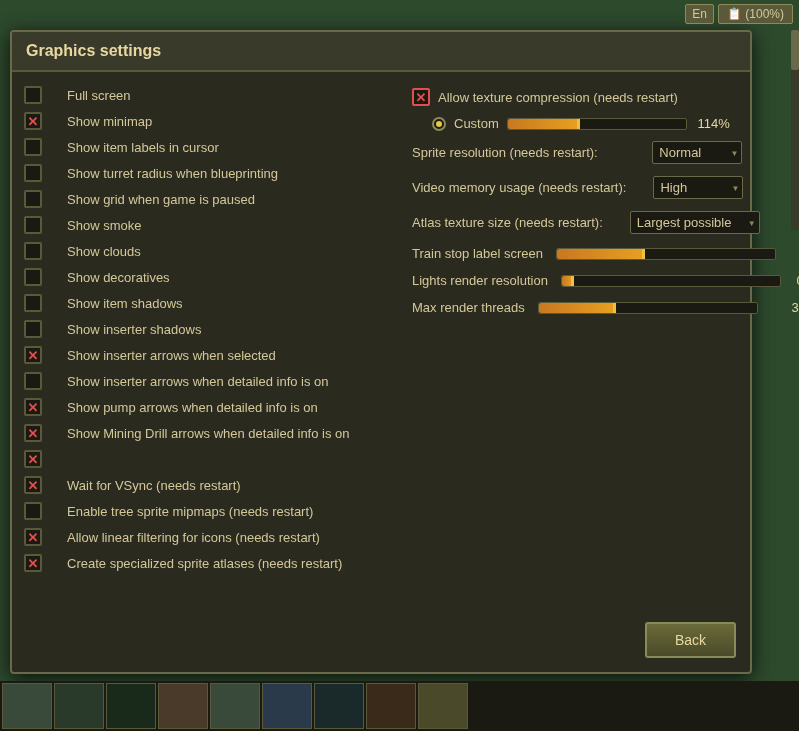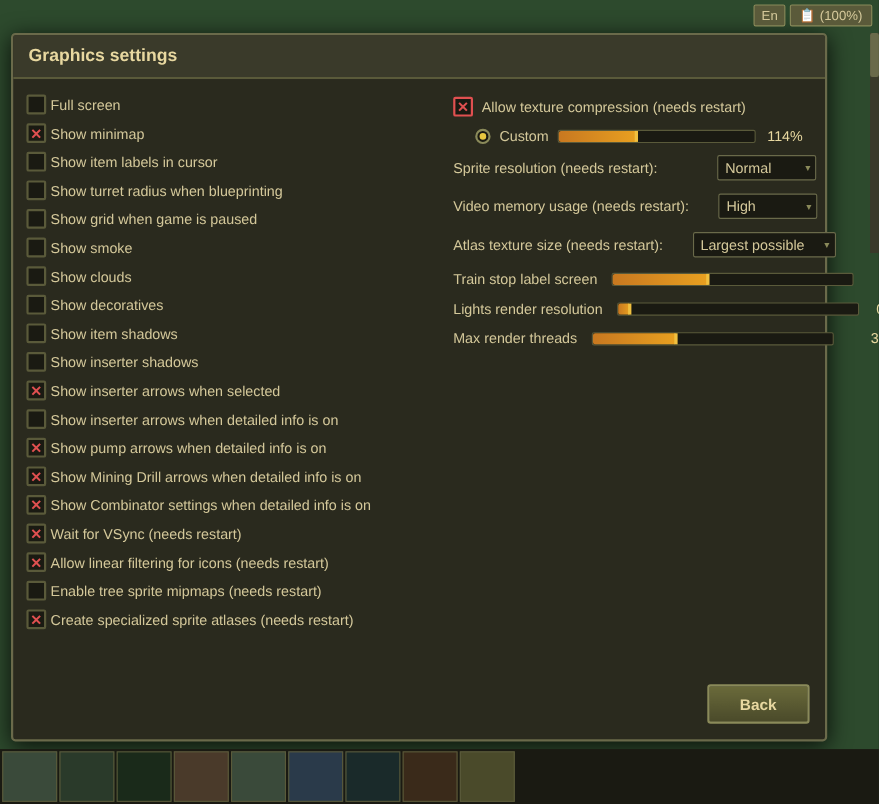--- a/index.html
+++ b/index.html
@@ -82,21 +82,21 @@
 
     
     .left-panel {
       width: 360px;
       flex-shrink: 0;
     }
 
     .checkbox-row {
       display: flex;
       align-items: center;
-      gap: 4px;
+      gap: 25px;
       padding: 4px 2px;
       cursor: pointer;
     }
 
     .cb-box {
       width: 18px;
       height: 18px;
       background: #1a1a12;
       border: 2px solid #5a5a3a;
       border-radius: 2px;
@@ -306,21 +306,21 @@
       position: absolute;
       bottom: 14px;
       right: 14px;
       background: linear-gradient(180deg, #6a6a3a, #4a4a2a);
       border: 2px solid #8a8a5a;
       color: #e8d8a0;
       padding: 8px 28px;
       font-size: 14px;
       cursor: pointer;
       border-radius: 3px;
-      font-weight: bold;
+      font-weight: normal;
     }
 
     
     .thumbnails-bar {
       position: absolute;
       bottom: 0;
       left: 0;
       right: 0;
       height: 50px;
       background: #1a1a12;
@@ -453,33 +453,32 @@
         <div class="checkbox-row">
           <div class="cb-box checked"></div>
           <span class="cb-label">Show pump arrows when detailed info is on</span>
         </div>
         <div class="checkbox-row">
           <div class="cb-box checked"></div>
           <span class="cb-label">Show Mining Drill arrows when detailed info is on</span>
         </div>
         <div class="checkbox-row">
           <div class="cb-box checked"></div>
-          <span class="cb-label">Show Combinator settings when detailed info is on</span>
         </div>
         <div class="checkbox-row">
           <div class="cb-box checked"></div>
           <span class="cb-label">Wait for VSync (needs restart)</span>
         </div>
         <div class="checkbox-row">
+          <div class="cb-box"></div>
+          <span class="cb-label">Enable tree sprite mipmaps (needs restart)</span>
+        </div>
+        <div class="checkbox-row">
           <div class="cb-box checked"></div>
           <span class="cb-label">Allow linear filtering for icons (needs restart)</span>
-        </div>
-        <div class="checkbox-row">
-          <div class="cb-box"></div>
-          <span class="cb-label">Enable tree sprite mipmaps (needs restart)</span>
         </div>
         <div class="checkbox-row">
           <div class="cb-box checked"></div>
           <span class="cb-label">Create specialized sprite atlases (needs restart)</span>
         </div>
       </div>
 
     <div class="divider"></div>
 
     <div class="right-panel">

